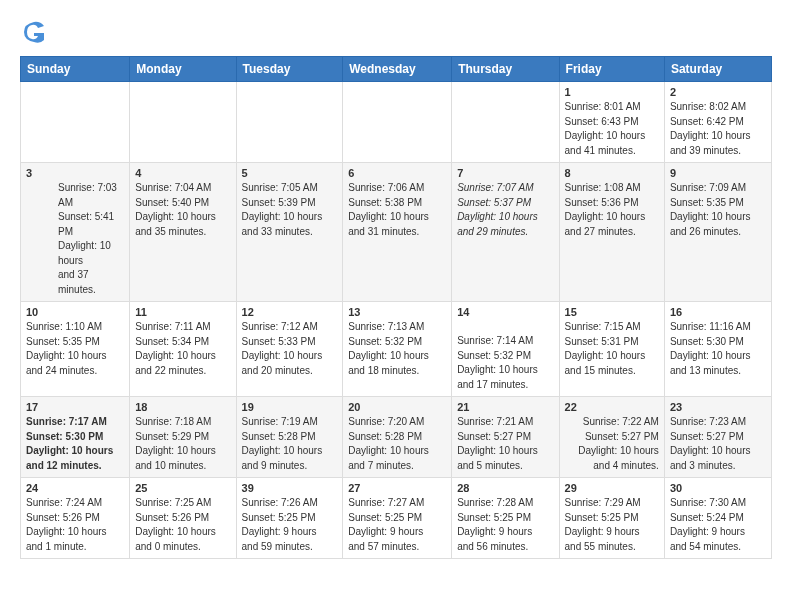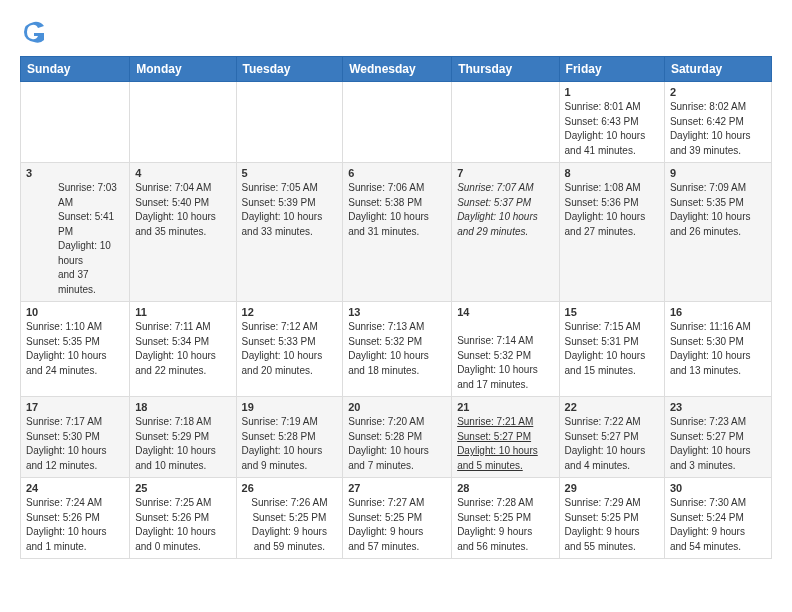--- a/index.html
+++ b/index.html
@@ -247,21 +247,21 @@
             <span class="day-num">16</span>
             <div class="day-info" style="white-space: pre-line;">Sunrise: 11:16 AM
 Sunset: 5:30 PM
 Daylight: 10 hours
 and 13 minutes.</div>
           </td>
         </tr>
         <tr>
           <td>
             <span class="day-num">17</span>
-            <div class="day-info" style="white-space: pre-line;">Sunrise: 7:17 AM
+            <div class="day-info" style="white-space: pre-line; font-weight: bold;">Sunrise: 7:17 AM
 Sunset: 5:30 PM
 Daylight: 10 hours
 and 12 minutes.</div>
           </td>
           <td>
             <span class="day-num">18</span>
             <div class="day-info" style="white-space: pre-line;">Sunrise: 7:18 AM
 Sunset: 5:29 PM
 Daylight: 10 hours
 and 10 minutes.</div>
@@ -275,28 +275,28 @@
           </td>
           <td>
             <span class="day-num">20</span>
             <div class="day-info" style="white-space: pre-line;">Sunrise: 7:20 AM
 Sunset: 5:28 PM
 Daylight: 10 hours
 and 7 minutes.</div>
           </td>
           <td>
             <span class="day-num">21</span>
-            <div class="day-info" style="white-space: pre-line; text-decoration: underline;">Sunrise: 7:21 AM
+            <div class="day-info" style="white-space: pre-line;">Sunrise: 7:21 AM
 Sunset: 5:27 PM
 Daylight: 10 hours
 and 5 minutes.</div>
           </td>
           <td>
             <span class="day-num">22</span>
-            <div class="day-info" style="white-space: pre-line;">Sunrise: 7:22 AM
+            <div class="day-info" style="white-space: pre-line; text-align: right;">Sunrise: 7:22 AM
 Sunset: 5:27 PM
 Daylight: 10 hours
 and 4 minutes.</div>
           </td>
           <td>
             <span class="day-num">23</span>
             <div class="day-info" style="white-space: pre-line;">Sunrise: 7:23 AM
 Sunset: 5:27 PM
 Daylight: 10 hours
 and 3 minutes.</div>
@@ -311,22 +311,22 @@
 and 1 minute.</div>
           </td>
           <td>
             <span class="day-num">25</span>
             <div class="day-info" style="white-space: pre-line;">Sunrise: 7:25 AM
 Sunset: 5:26 PM
 Daylight: 10 hours
 and 0 minutes.</div>
           </td>
           <td>
-            <span class="day-num">26</span>
-            <div class="day-info" style="white-space: pre-line; text-align: center;">Sunrise: 7:26 AM
+            <span class="day-num">39</span>
+            <div class="day-info" style="white-space: pre-line;">Sunrise: 7:26 AM
 Sunset: 5:25 PM
 Daylight: 9 hours
 and 59 minutes.</div>
           </td>
           <td>
             <span class="day-num">27</span>
             <div class="day-info" style="white-space: pre-line;">Sunrise: 7:27 AM
 Sunset: 5:25 PM
 Daylight: 9 hours
 and 57 minutes.</div>

